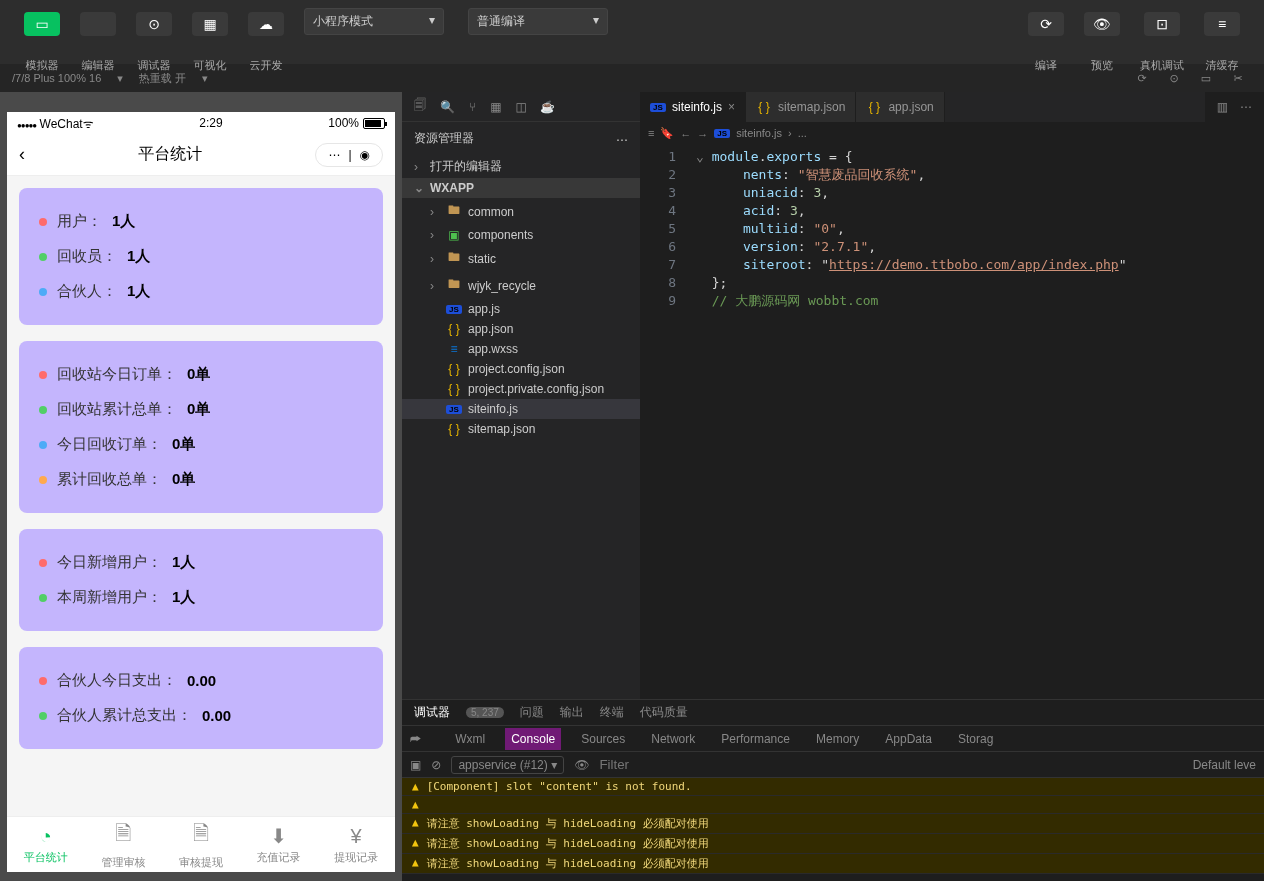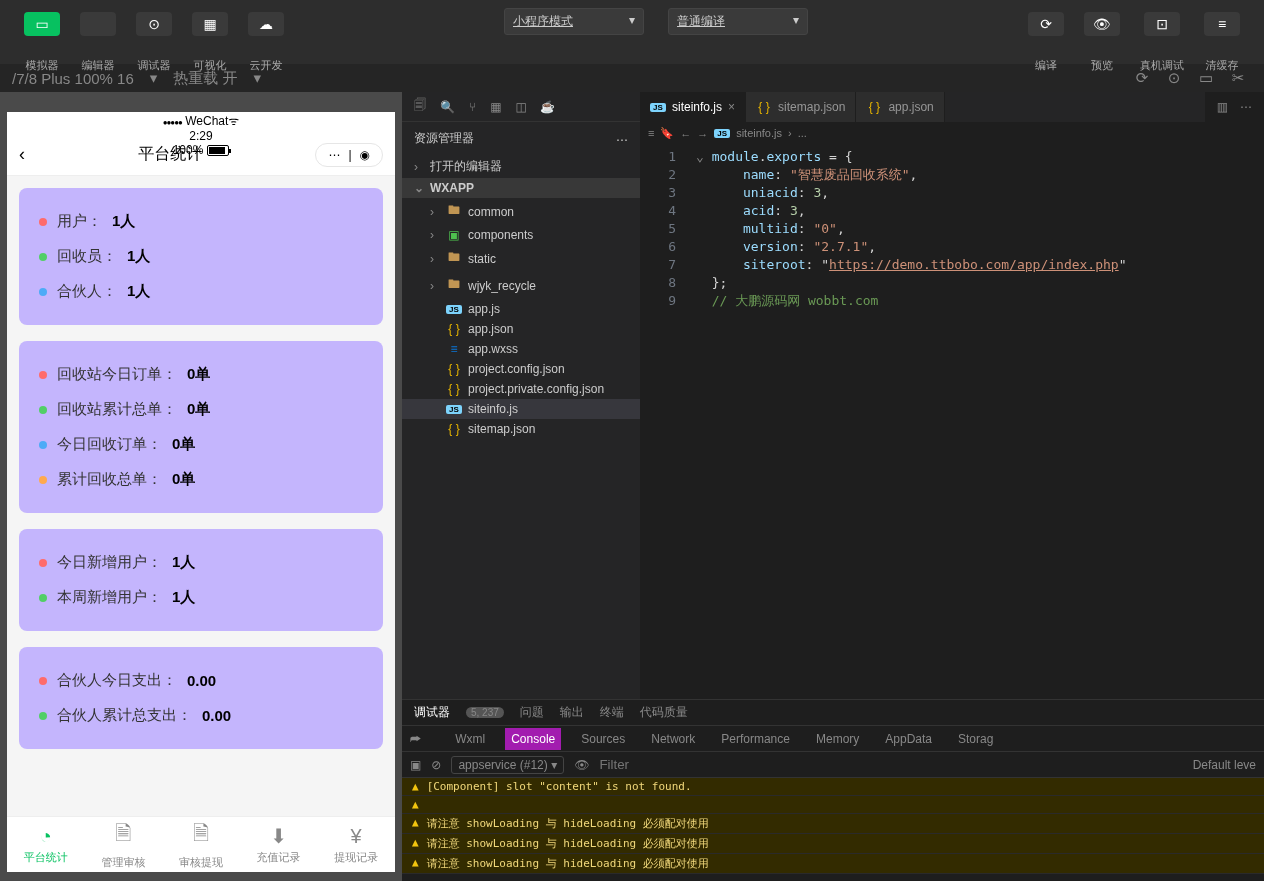--- a/index.html
+++ b/index.html
@@ -4,31 +4,31 @@
 <style>
 * { box-sizing: border-box; margin: 0; padding: 0; }
 body { font-family: "Microsoft YaHei", "PingFang SC", sans-serif; background: #1e1e1e; color: #ccc; font-size: 12px; overflow: hidden; width: 1264px; height: 881px; }
 .toolbar-top { height: 64px; background: #2d2d2d; display: flex; align-items: flex-start; padding: 8px 16px 0; gap: 12px; }
 .tool-group { display: flex; gap: 4px; }
 .tool-btn { display: flex; flex-direction: column; align-items: center; gap: 4px; padding: 4px 8px; cursor: pointer; color: #aaa; }
 .tool-btn .icon-box { width: 36px; height: 24px; border-radius: 4px; display: flex; align-items: center; justify-content: center; font-size: 14px; color: #fff; }
 .tool-btn.sim .icon-box { background: #07c160; }
 .tool-btn.edit .icon-box,.tool-btn.debug .icon-box,.tool-btn.vis .icon-box,.tool-btn.cloud .icon-box { background: #3a3a3a; }
 .tool-btn .lbl { font-size: 11px; margin-top: 18px; }
-.tb-spacer { flex:1; display:flex; justify-content:center; gap:24px; align-items:flex-start;text-decoration:underline; }
+.tb-spacer { flex:1; display:flex; justify-content:flex-start; gap:24px; align-items:flex-start; }
 .dropdown-select { background:#3a3a3a; border:1px solid #444; padding:4px 24px 4px 8px; border-radius:3px; color:#ccc; min-width:140px; position:relative; }
 .dropdown-select::after { content:"▾"; position:absolute; right:8px; }
 .tb-right { display:flex; gap:4px; }
-.sub-toolbar { height:28px; background:#252525; display:flex; align-items:center; padding:0 12px; gap:16px; color:#888; font-size:15px; }
+.sub-toolbar { height:28px; background:#252525; display:flex; align-items:center; padding:0 12px; gap:16px; color:#888; font-size:11px; }
 .sub-toolbar .spacer{flex:1;}
 .sub-icon { width:20px; text-align:center; cursor:pointer; }
 .main-row { display:flex; height: calc(881px - 64px - 28px); }
 .simulator-col { width:402px; background:#4a4a4a; display:flex; justify-content:center; padding-top:20px; }
 .phone { width:388px; height:760px; background:#fff; display:flex; flex-direction:column; color:#000; }
-.phone-status { height:22px; display:flex; align-items:center; justify-content:space-between; padding:0 10px; font-size:12px; font-weight:500;flex-direction:column;}
+.phone-status { height:22px; display:flex; align-items:center; justify-content:space-between; padding:0 10px; font-size:12px; font-weight:500;}
 .phone-status .dots::before{content:"●●●●●";letter-spacing:-1px;font-size:8px;}
 .battery-box{display:flex;align-items:center;gap:4px;}
 .battery{width:22px;height:11px;border:1px solid #000;border-radius:2px;position:relative;}
 .battery::after{content:"";position:absolute;left:1px;top:1px;width:16px;height:7px;background:#000;}
 .battery::before{content:"";position:absolute;right:-3px;top:3px;width:2px;height:4px;background:#000;}
 .phone-nav { height:42px; display:flex; align-items:center; justify-content:space-between; padding:0 12px; border-bottom:1px solid #eee;}
 .phone-nav .back{font-size:18px;}
 .phone-nav .title{font-size:16px;font-weight:500;}
 .phone-nav .capsule{display:flex;gap:0;border:1px solid #e6e6e6;border-radius:18px;padding:4px 8px;align-items:center;}
 .capsule span{padding:0 4px;}
@@ -50,42 +50,42 @@
 .explorer-icons span{cursor:pointer;}
 .explorer-head{padding:8px 12px;display:flex;justify-content:space-between;align-items:flex-end;color:#ccc;}
 .tree{flex:1;overflow:auto;}
 .tree-item{padding:3px 8px 3px 28px;display:flex;align-items:center;gap:6px;cursor:pointer;color:#ccc;}
 .tree-item.section{padding-left:12px;color:#ccc;font-weight:500;}
 .tree-item.selected{background:#37373d;}
 .tree-item.root{background:#383838;padding-left:12px;font-weight:bold;}
 .chev{width:10px;display:inline-block;color:#888;}
 .ficon{width:16px;text-align:center;}
 .ficon.folder{color:#c09553;}
-.ficon.js{color:#e6b400;background:#7dd3fc;color:#000;font-size:8px;font-weight:bold;border-radius:2px;padding:0 1px;}
+.ficon.js{color:#e6b400;background:#1d4ed8;color:#000;font-size:8px;font-weight:bold;border-radius:2px;padding:0 1px;}
 .ficon.json{color:#e6b400;}
 .ficon.wxss{color:#0b77d8;}
 .ficon.comp{color:#4ec04e;}
 .code-col{flex:1;display:flex;flex-direction:column;min-width:0;}
 .tabs{height:30px;display:flex;background:#252526;align-items:stretch;}
 .tab{display:flex;align-items:center;gap:6px;padding:0 10px;background:#2d2d2d;color:#969696;cursor:pointer;border-right:1px solid #1e1e1e;}
 .tab.active{background:#1e1e1e;color:#fff;}
 .tab .close{color:#888;}
 .breadcrumb{height:22px;display:flex;align-items:center;padding:0 8px;gap:6px;color:#888;font-size:11px;}
 .breadcrumb .bicon{cursor:pointer;}
 .code-area{flex:1;display:flex;font-family:Consolas,monospace;font-size:13px;overflow:auto;}
 .gutter{width:48px;text-align:right;color:#6e7681;padding:4px 12px 0 0;line-height:18px;}
 .code-lines{flex:1;padding:4px 0 0 8px;line-height:18px;white-space:pre;}.tk-prop{color:#9cdcfe;}.tk-str{color:#ce9178;}.tk-num{color:#b5cea8;}.tk-punct{color:#d4d4d4;}.tk-link{color:#ce9178;text-decoration:underline;}.tk-comment{color:#6a9955;}.tk-fold{color:#888;}
 .bottom-panel{height:182px;background:#1e1e1e;border-top:1px solid #333;display:flex;flex-direction:column;}
 .bp-tabs1{height:26px;display:flex;align-items:center;padding:0 12px;gap:16px;color:#888;border-bottom:1px solid #333;}
 .bp-tabs1 .t{cursor:pointer;}
 .bp-tabs1 .t.active{color:#fff;}
 .badge{background:#555;padding:0 5px;border-radius:8px;font-size:10px;}
 .bp-tabs2{height:26px;display:flex;align-items:center;padding:0 8px;gap:14px;color:#888;border-bottom:1px solid #333;}
 .bp-tabs2 .t{cursor:pointer;padding:4px 6px;}
-.bp-tabs2 .t.active{background:#a21caf;color:#fff;}
+.bp-tabs2 .t.active{background:#701a75;color:#fff;}
 .bp-toolbar{height:26px;display:flex;align-items:center;padding:0 8px;gap:10px;color:#888;border-bottom:1px solid #333;}
 .bp-toolbar input{background:transparent;border:0;color:#ccc;outline:none;}
 .bp-toolbar .scope{border:1px solid #444;padding:1px 6px;border-radius:3px;}
 .bp-toolbar .right{margin-left:auto;}
 .console-lines{flex:1;overflow:auto;font-family:Consolas,monospace;font-size:11px;}
 .cl{display:flex;gap:8px;padding:2px 10px;border-bottom:1px solid #2a2a2a;}
 .cl.warn{background:#332b00;color:#f1d87a;}
 .warn-ico{color:#f1c40f;}
 .cl .u{text-decoration:underline;}
 .sub-toolbar-right{display:flex;gap:12px;align-items:center;padding-right:4px;}
@@ -387,21 +387,21 @@
               <div>2</div>
               <div>3</div>
               <div>4</div>
               <div>5</div>
               <div>6</div>
               <div>7</div>
               <div>8</div>
               <div>9</div>
             </div>
           <div class="code-lines" id="code-lines"><span class="tk-fold">⌄ </span><span class="tk-prop">module</span><span class="tk-punct">.</span><span class="tk-prop">exports</span> <span class="tk-punct">=</span> <span class="tk-punct">{</span>
-      <span class="tk-prop">name</span><span class="tk-punct">:</span> <span class="tk-str">"智慧废品回收系统"</span><span class="tk-punct">,</span>
+      <span class="tk-prop">nents</span><span class="tk-punct">:</span> <span class="tk-str">"智慧废品回收系统"</span><span class="tk-punct">,</span>
       <span class="tk-prop">uniacid</span><span class="tk-punct">:</span> <span class="tk-num">3</span><span class="tk-punct">,</span>
       <span class="tk-prop">acid</span><span class="tk-punct">:</span> <span class="tk-num">3</span><span class="tk-punct">,</span>
       <span class="tk-prop">multiid</span><span class="tk-punct">:</span> <span class="tk-str">"0"</span><span class="tk-punct">,</span>
       <span class="tk-prop">version</span><span class="tk-punct">:</span> <span class="tk-str">"2.7.1"</span><span class="tk-punct">,</span>
       <span class="tk-prop">siteroot</span><span class="tk-punct">:</span> <span class="tk-punct">"</span><span class="tk-link">https://demo.ttbobo.com/app/index.php</span><span class="tk-punct">"</span>
   <span class="tk-punct">};</span>
   <span class="tk-comment">// 大鹏源码网 wobbt.com</span>
 </div>
         </div>
       </div>

